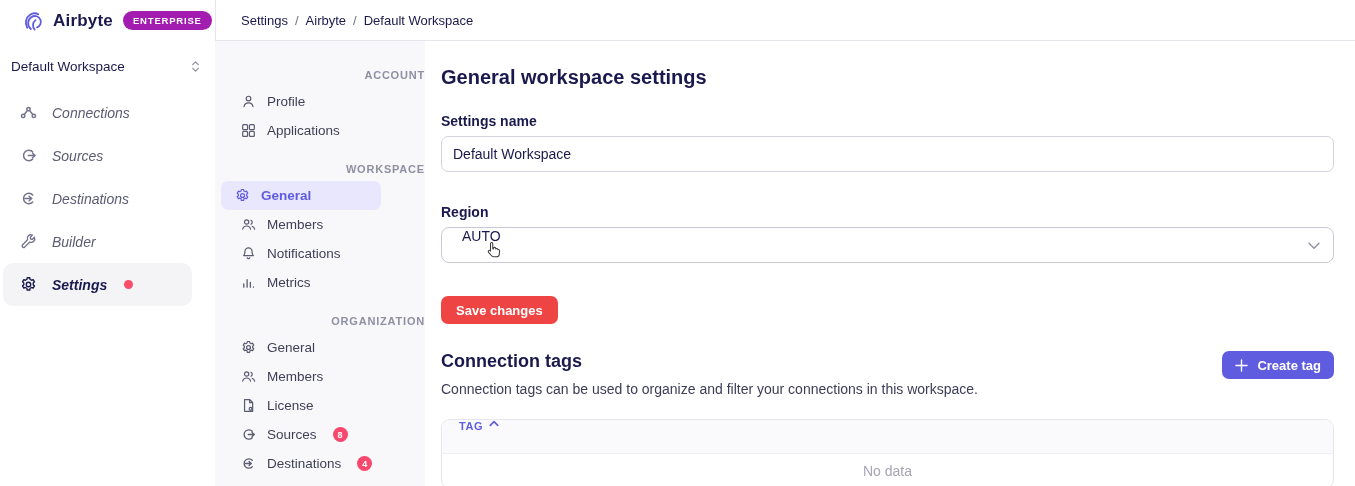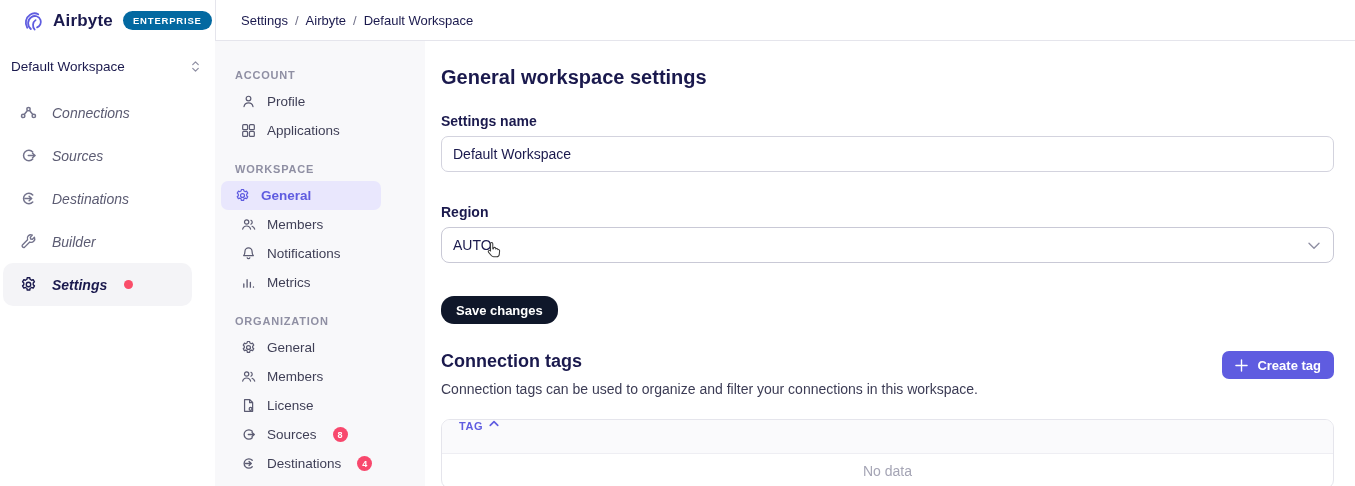--- a/index.html
+++ b/index.html
@@ -4,21 +4,21 @@
 <style>
   * { margin:0; padding:0; box-sizing:border-box; }
   html,body { width:1355px; height:486px; overflow:hidden; background:#fff;
     font-family:"Liberation Sans", sans-serif; -webkit-font-smoothing:antialiased; }
   svg { display:block; }
 
   
   .topbar { height:41px; display:flex; align-items:stretch; background:#fff; }
   .topbar-left { width:215px; display:flex; align-items:center; padding-left:24px; gap:10px; }
   .brand-word { font-size:17px; font-weight:700; color:#1a194d; letter-spacing:.2px; }
-  .ent-badge { background:#0369a1; color:#fff; font-size:9.5px; font-weight:700;
+  .ent-badge { background:#a21caf; color:#fff; font-size:9.5px; font-weight:700;
     letter-spacing:.8px; padding:4px 10px; border-radius:999px; }
   .topbar-right { flex:1; display:flex; align-items:center; padding-left:25px;
     border-left:1px solid #e5e5ec; border-bottom:1px solid #e5e5ec; }
   .breadcrumb { font-size:13px; color:#1a194d; display:flex; gap:7px; align-items:center; }
   .crumb-sep { color:#6f6f88; }
 
   
   .body { display:flex; height:445px; }
 
   
@@ -30,46 +30,46 @@
   .nav { margin-top:8px; }
   .nav-item { height:43px; display:flex; align-items:center; gap:15px; padding-left:17px;
     font-size:14px; font-weight:500; color:#5b5b72; cursor:pointer; margin:0 23px 0 3px; border-radius:10px;font-style:italic; }
   .nav-item .ico { color:#73738c; width:17px; height:17px; }
   .nav-item.active { background:#f4f4f7; font-weight:700; color:#1a194d; }
   .nav-item.active .ico { color:#1a194d; }
   .red-dot { width:9px; height:9px; border-radius:50%; background:#fa4d69; margin-left:2px; }
 
   
   .subnav { width:210px; background:#f8f8fa; padding-top:14px; }
-  .subnav-section { margin-bottom:18px; }
+  .subnav-section { margin-bottom:18px;text-align:right; }
   .subnav-head { font-size:11px; font-weight:700; letter-spacing:.8px; color:#8f8fa3;
     margin:14px 0 6px 20px; }
   .subnav-item { height:29px; display:flex; align-items:center; gap:11px; padding-left:20px;
     font-size:13.5px; color:#3f3f56; cursor:pointer; margin:0 44px 0 6px; border-radius:7px; }
   .subnav-item .ico { color:#5b5b72; width:15px; height:15px; }
   .subnav-item.active { background:#e9e7fd; color:#5f5ce0; font-weight:700; padding-left:14px; }
   .subnav-item.active .ico { color:#5f5ce0; }
   .count-badge { min-width:15px; height:15px; border-radius:50%; background:#f8486d; color:#fff;
     font-size:9px; font-weight:700; display:inline-flex; align-items:center; justify-content:center; margin-left:5px; }
 
   
   .main { flex:1; padding:25px 21px 0 16px; background:#fff; }
   h1.page-title { font-size:20px; font-weight:700; color:#1a194d; }
   .field-label { font-size:14px; font-weight:700; color:#1a194d; display:block; }
   .name-label { margin-top:24px; }
   .text-input { margin-top:7px; width:100%; height:36px; border:1px solid #d3d3de; border-radius:7px;
     padding:0 11px; font-size:14px; color:#1a194d; font-family:inherit; background:#fff; outline:none; }
   .region-label { margin-top:32px; }
   .select { margin-top:7px; position:relative; width:100%; height:36px; border:1px solid #c9c9d6;
-    border-radius:8px; display:flex; align-items:center; padding:0 11px; font-size:14px;
+    border-radius:8px; display:flex; align-items:flex-start; padding:0 20px; font-size:14px;
     color:#1a194d; cursor:pointer; background:#fff; }
   .select .chev { position:absolute; right:13px; top:14px; color:#8f8fa3; }
   .cursor-hand { position:absolute; left:44px; top:13px; }
-  .save-btn { margin-top:33px; height:28px; padding:0 15px; background:#0f172a; color:#fff;
-    font-size:13px; font-weight:700; border:none; border-radius:13px; font-family:inherit; }
+  .save-btn { margin-top:33px; height:28px; padding:0 15px; background:#ef4444; color:#fff;
+    font-size:13px; font-weight:700; border:none; border-radius:7px; font-family:inherit; }
 
   .tags-header { margin-top:27px; display:flex; justify-content:space-between; align-items:flex-start; }
   h2.tags-title { font-size:18px; font-weight:700; color:#1a194d; }
   .tags-desc { margin-top:9px; font-size:14px; color:#3c3c55; }
   .create-btn { height:28px; padding:0 13px; background:#5f5ce0; color:#fff; font-size:13px;
     font-weight:700; border:none; border-radius:7px; display:inline-flex; align-items:center;
     gap:9px; font-family:inherit; cursor:pointer;margin-left:28px; }
 
   .tag-table { margin-top:22px; border:1px solid #e5e5ec; border-radius:9px; overflow:hidden; }
   .tag-thead { height:34px; background:#fafafc; border-bottom:1px solid #eeeef3; display:flex;

